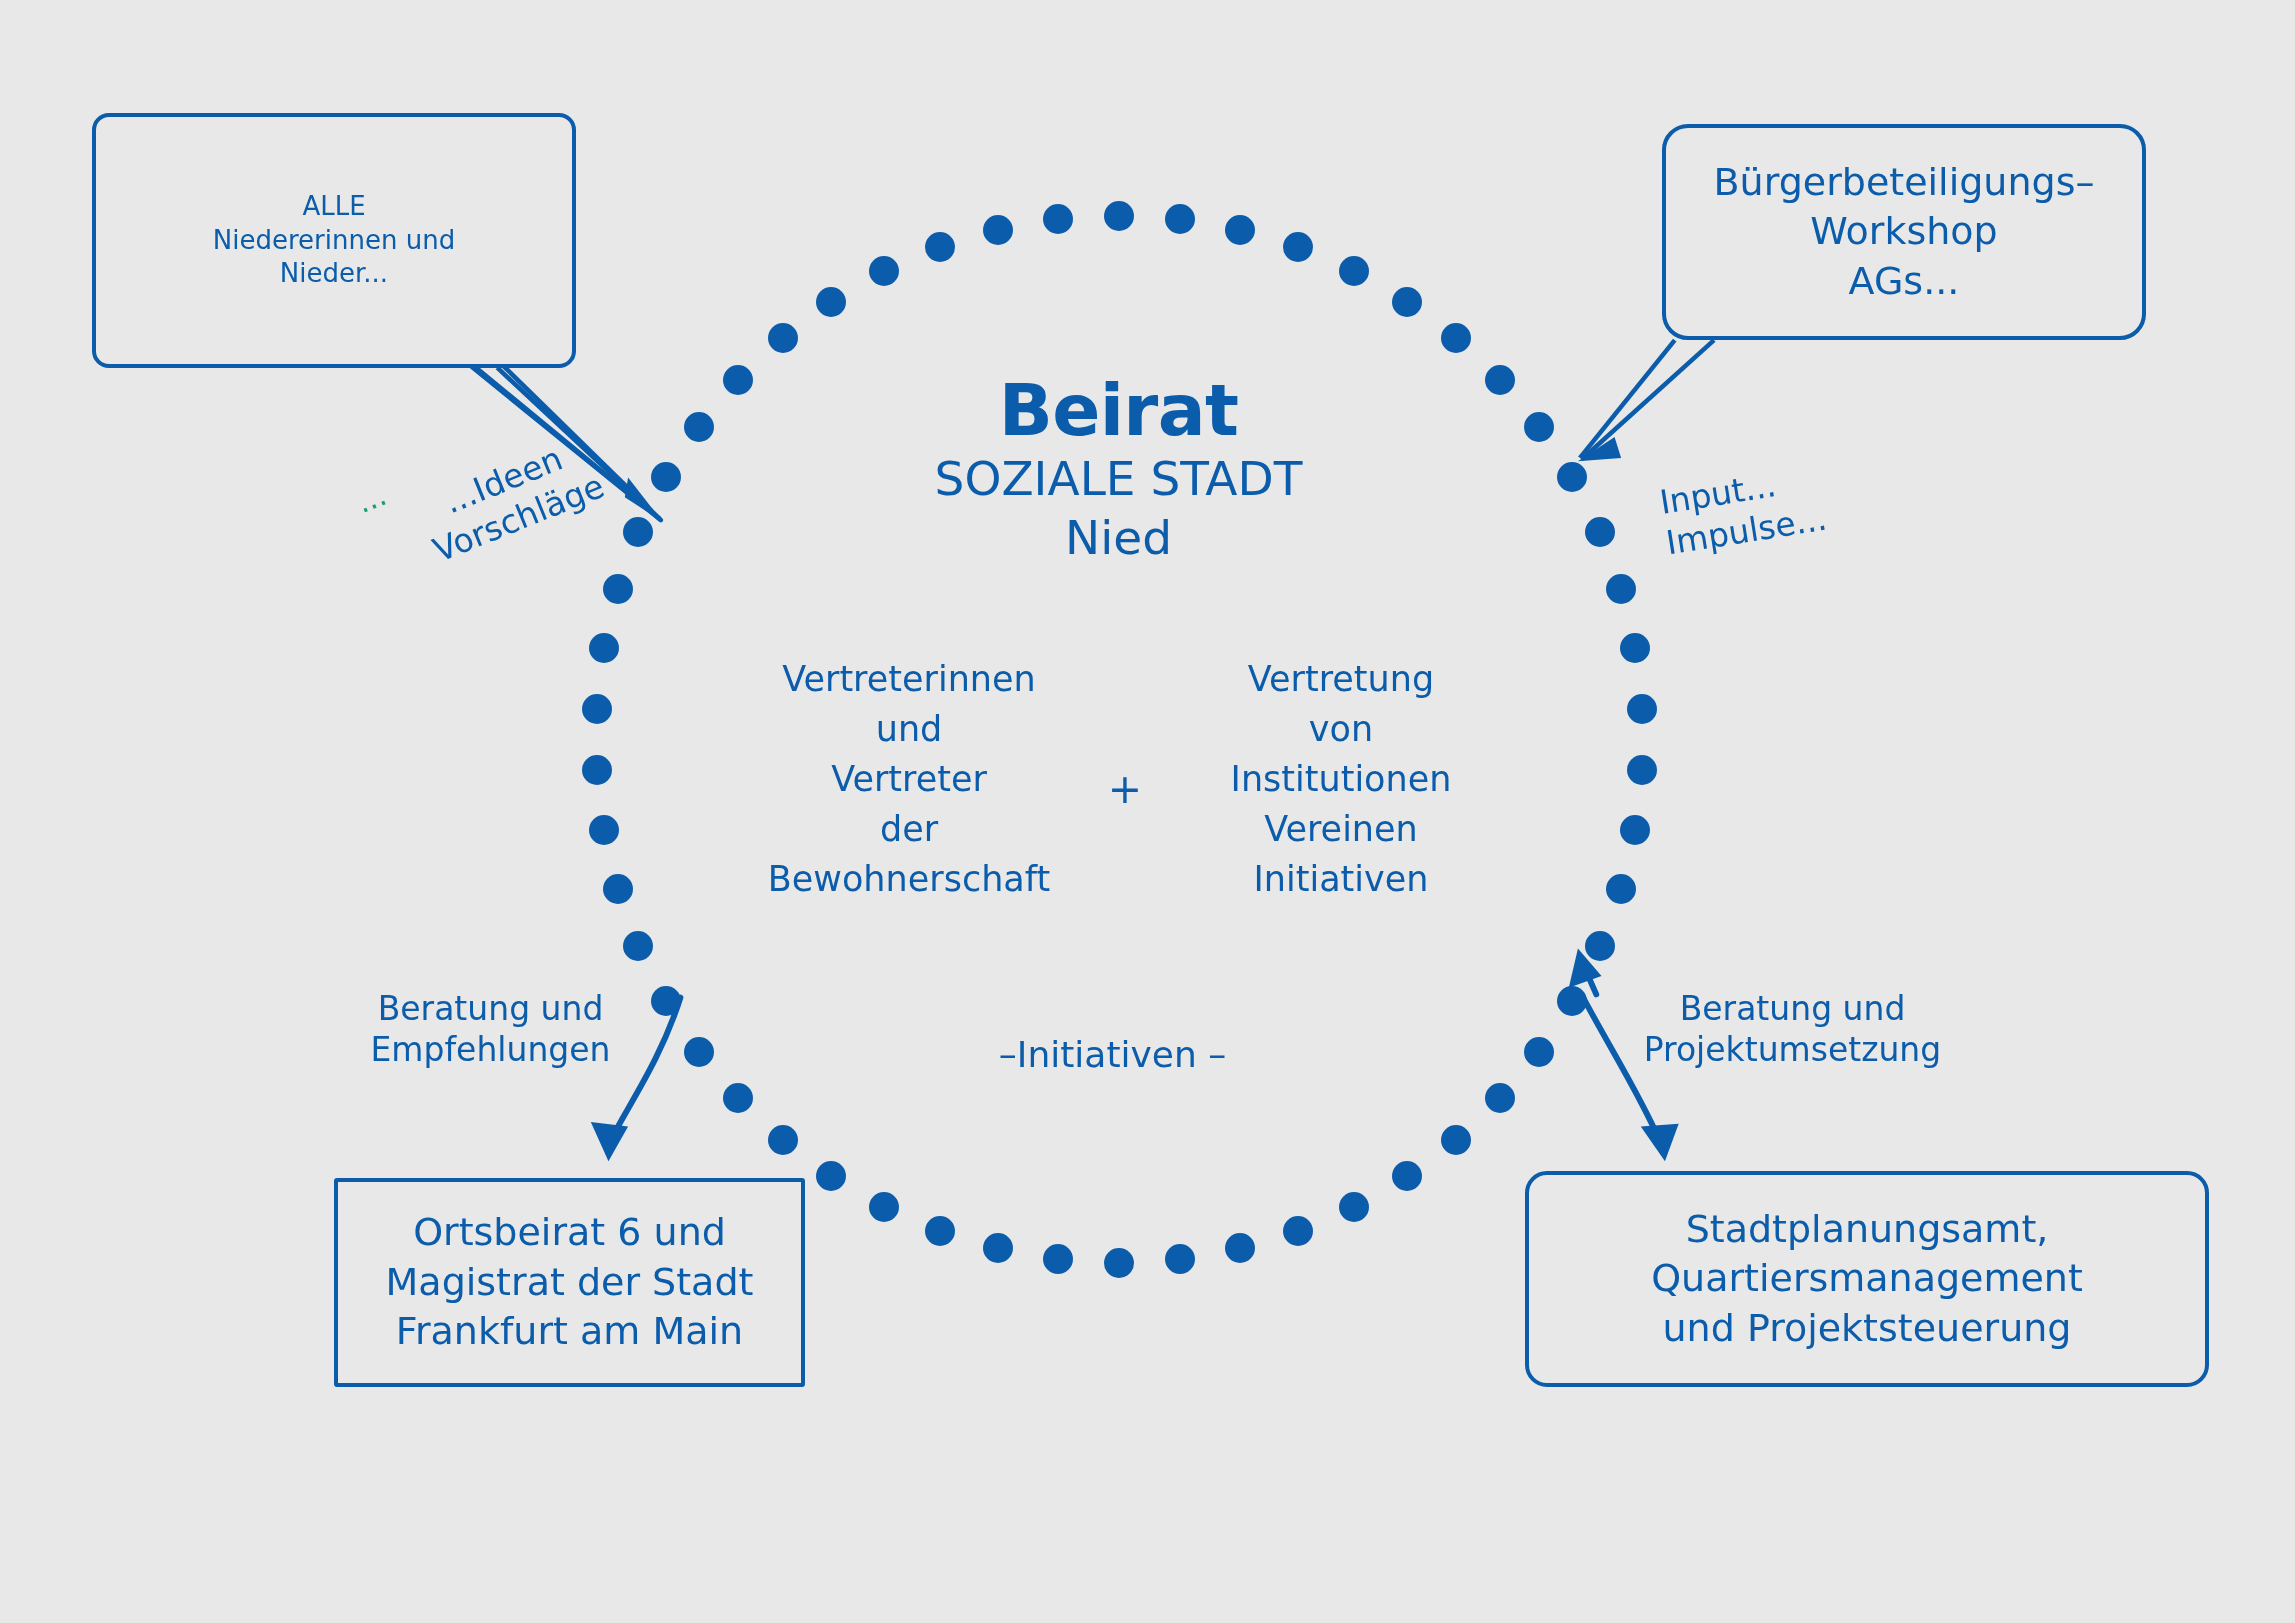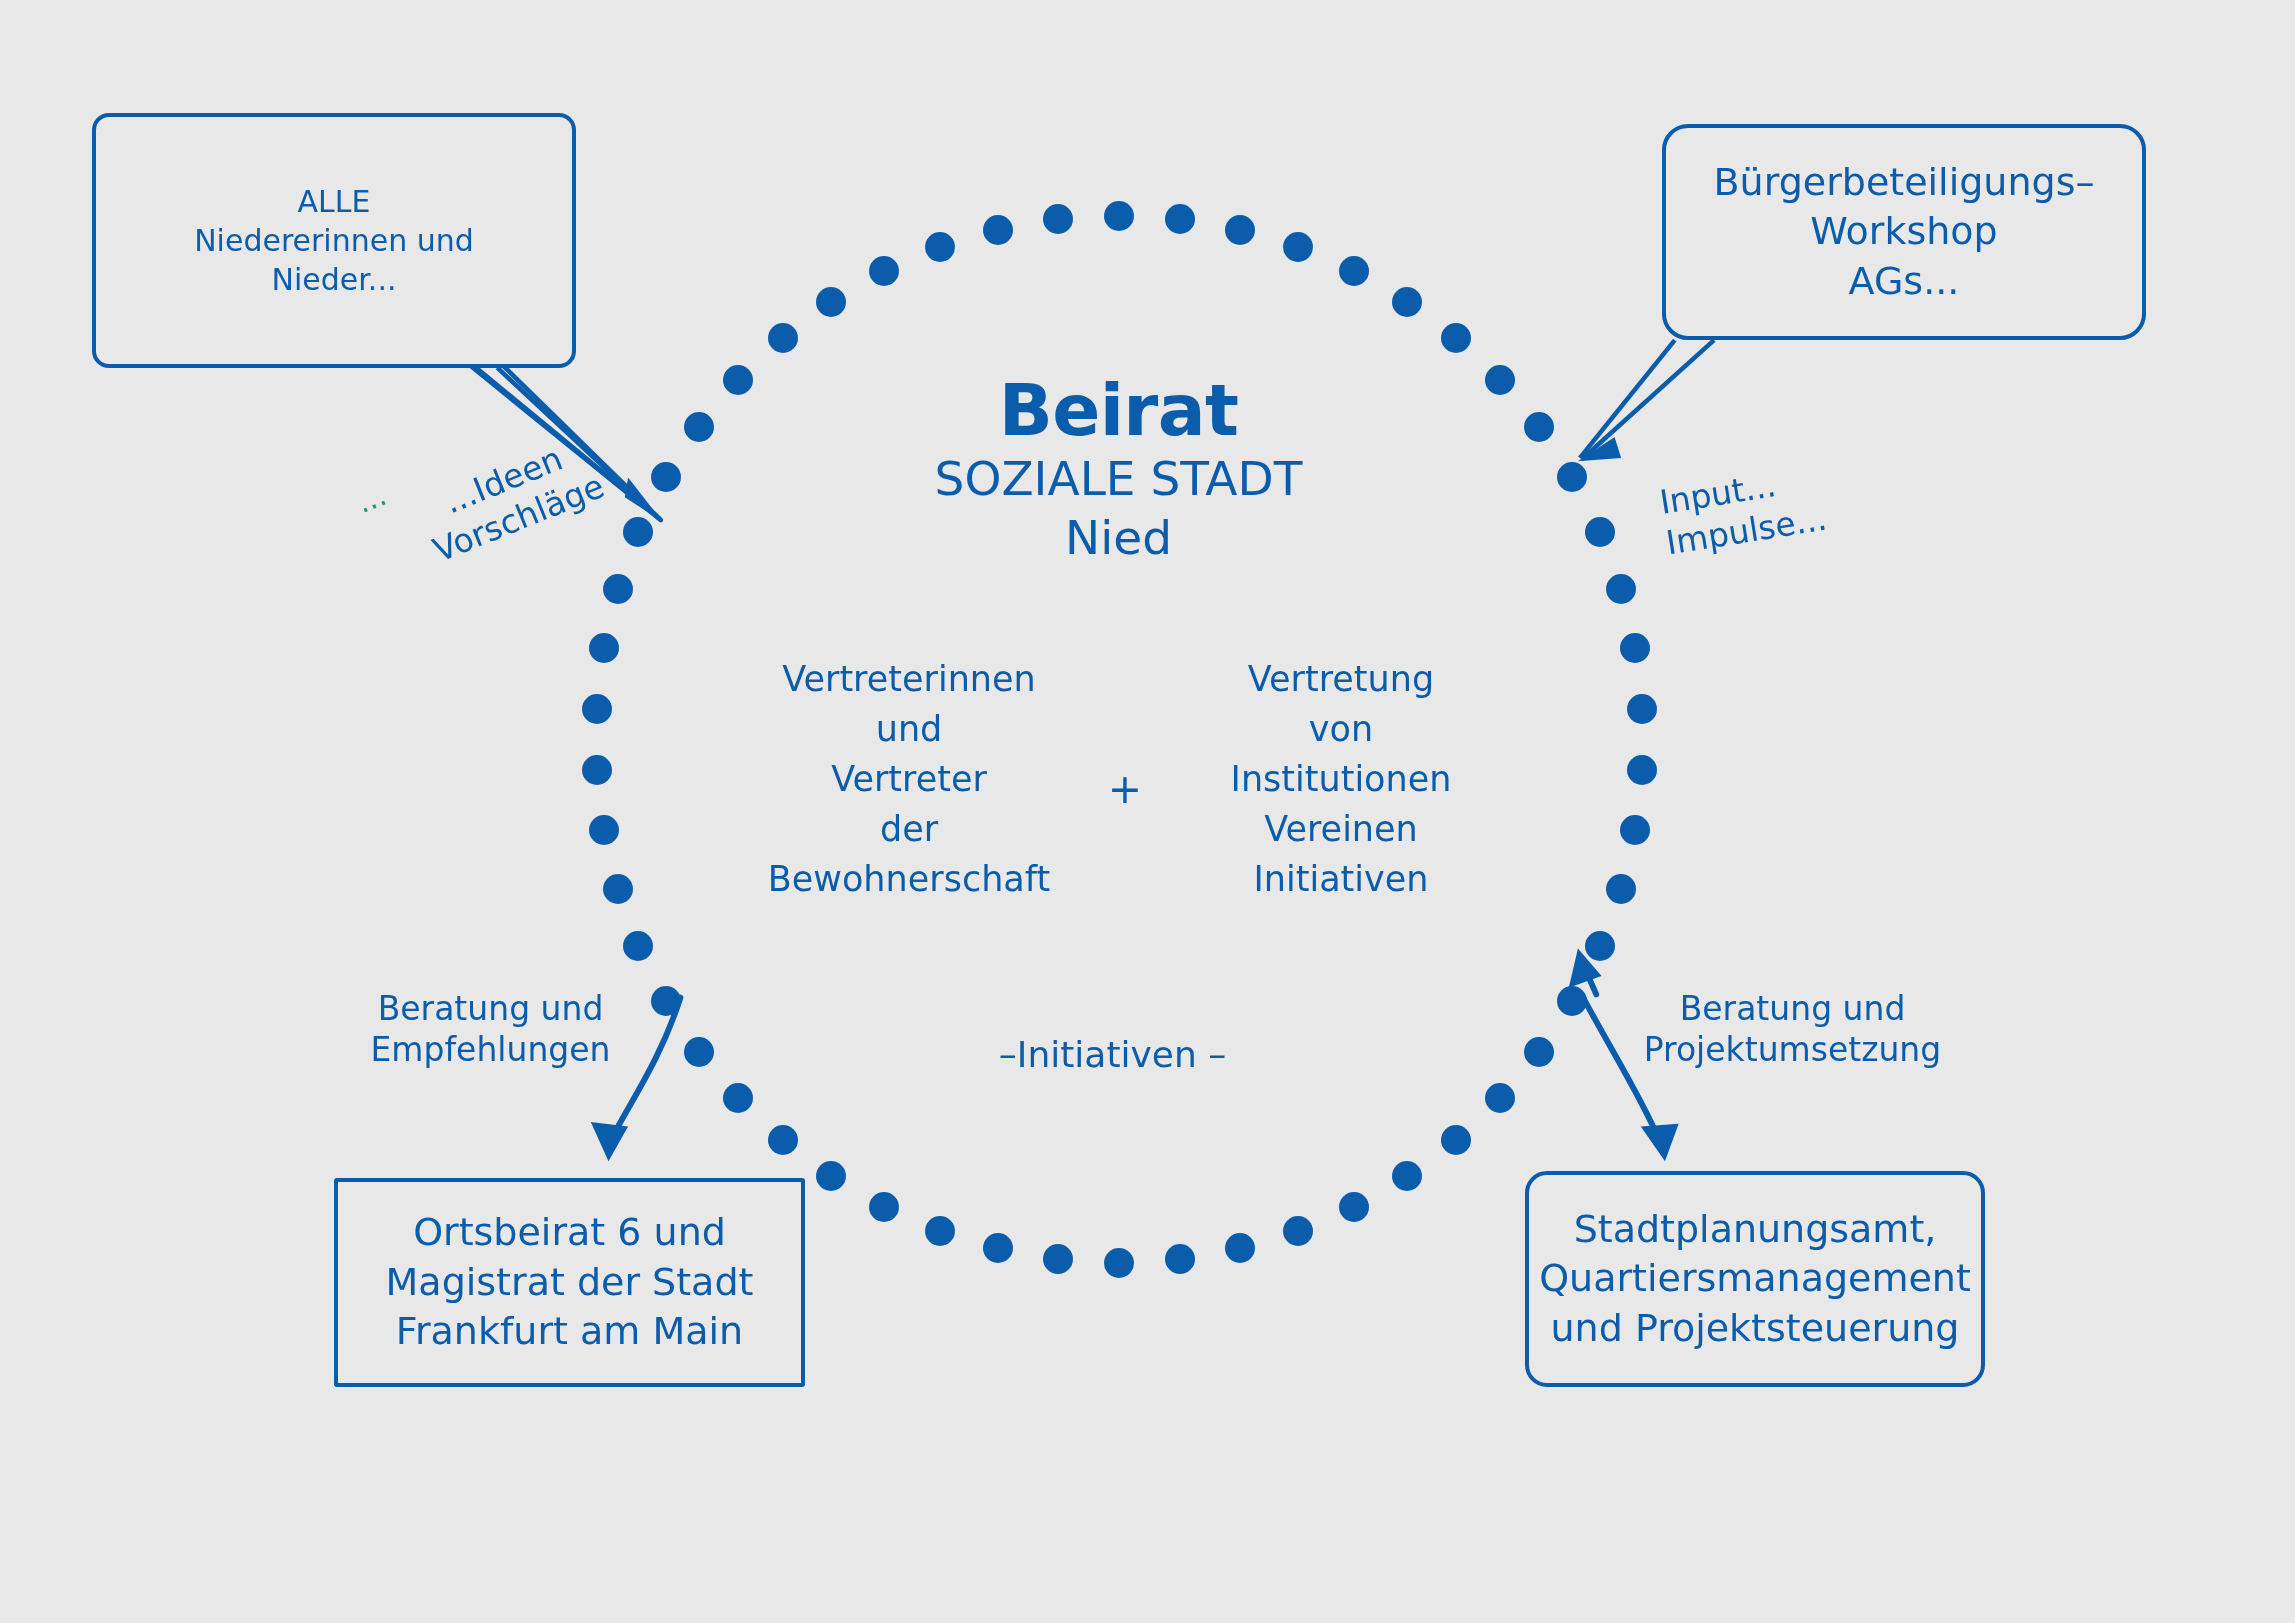--- a/index.html
+++ b/index.html
@@ -106,42 +106,42 @@
     justify-content: center;
     text-align: center;
     line-height: 1.3;
   }
   #box-alle {
     left: 92px;
     top: 113px;
     width: 484px;
     height: 255px;
     border-radius: 17px;
-    font-size: 30px;
+    font-size: 26px;
   }
   #box-buerger {
     left: 1662px;
     top: 124px;
     width: 484px;
     height: 216px;
     border-radius: 26px;
     font-size: 38px;
   }
   #box-ortsbeirat {
     left: 334px;
     top: 1178px;
     width: 471px;
     height: 209px;
     border-radius: 3px;
     font-size: 38px;
   }
   #box-stadtplanung {
     left: 1525px;
     top: 1171px;
-    width: 460px;
+    width: 684px;
     height: 216px;
     border-radius: 22px;
     font-size: 38px;
   }
   
   #overlay-svg {
     position: absolute;
     left: 0;
     top: 0;
     width: 2295px;

